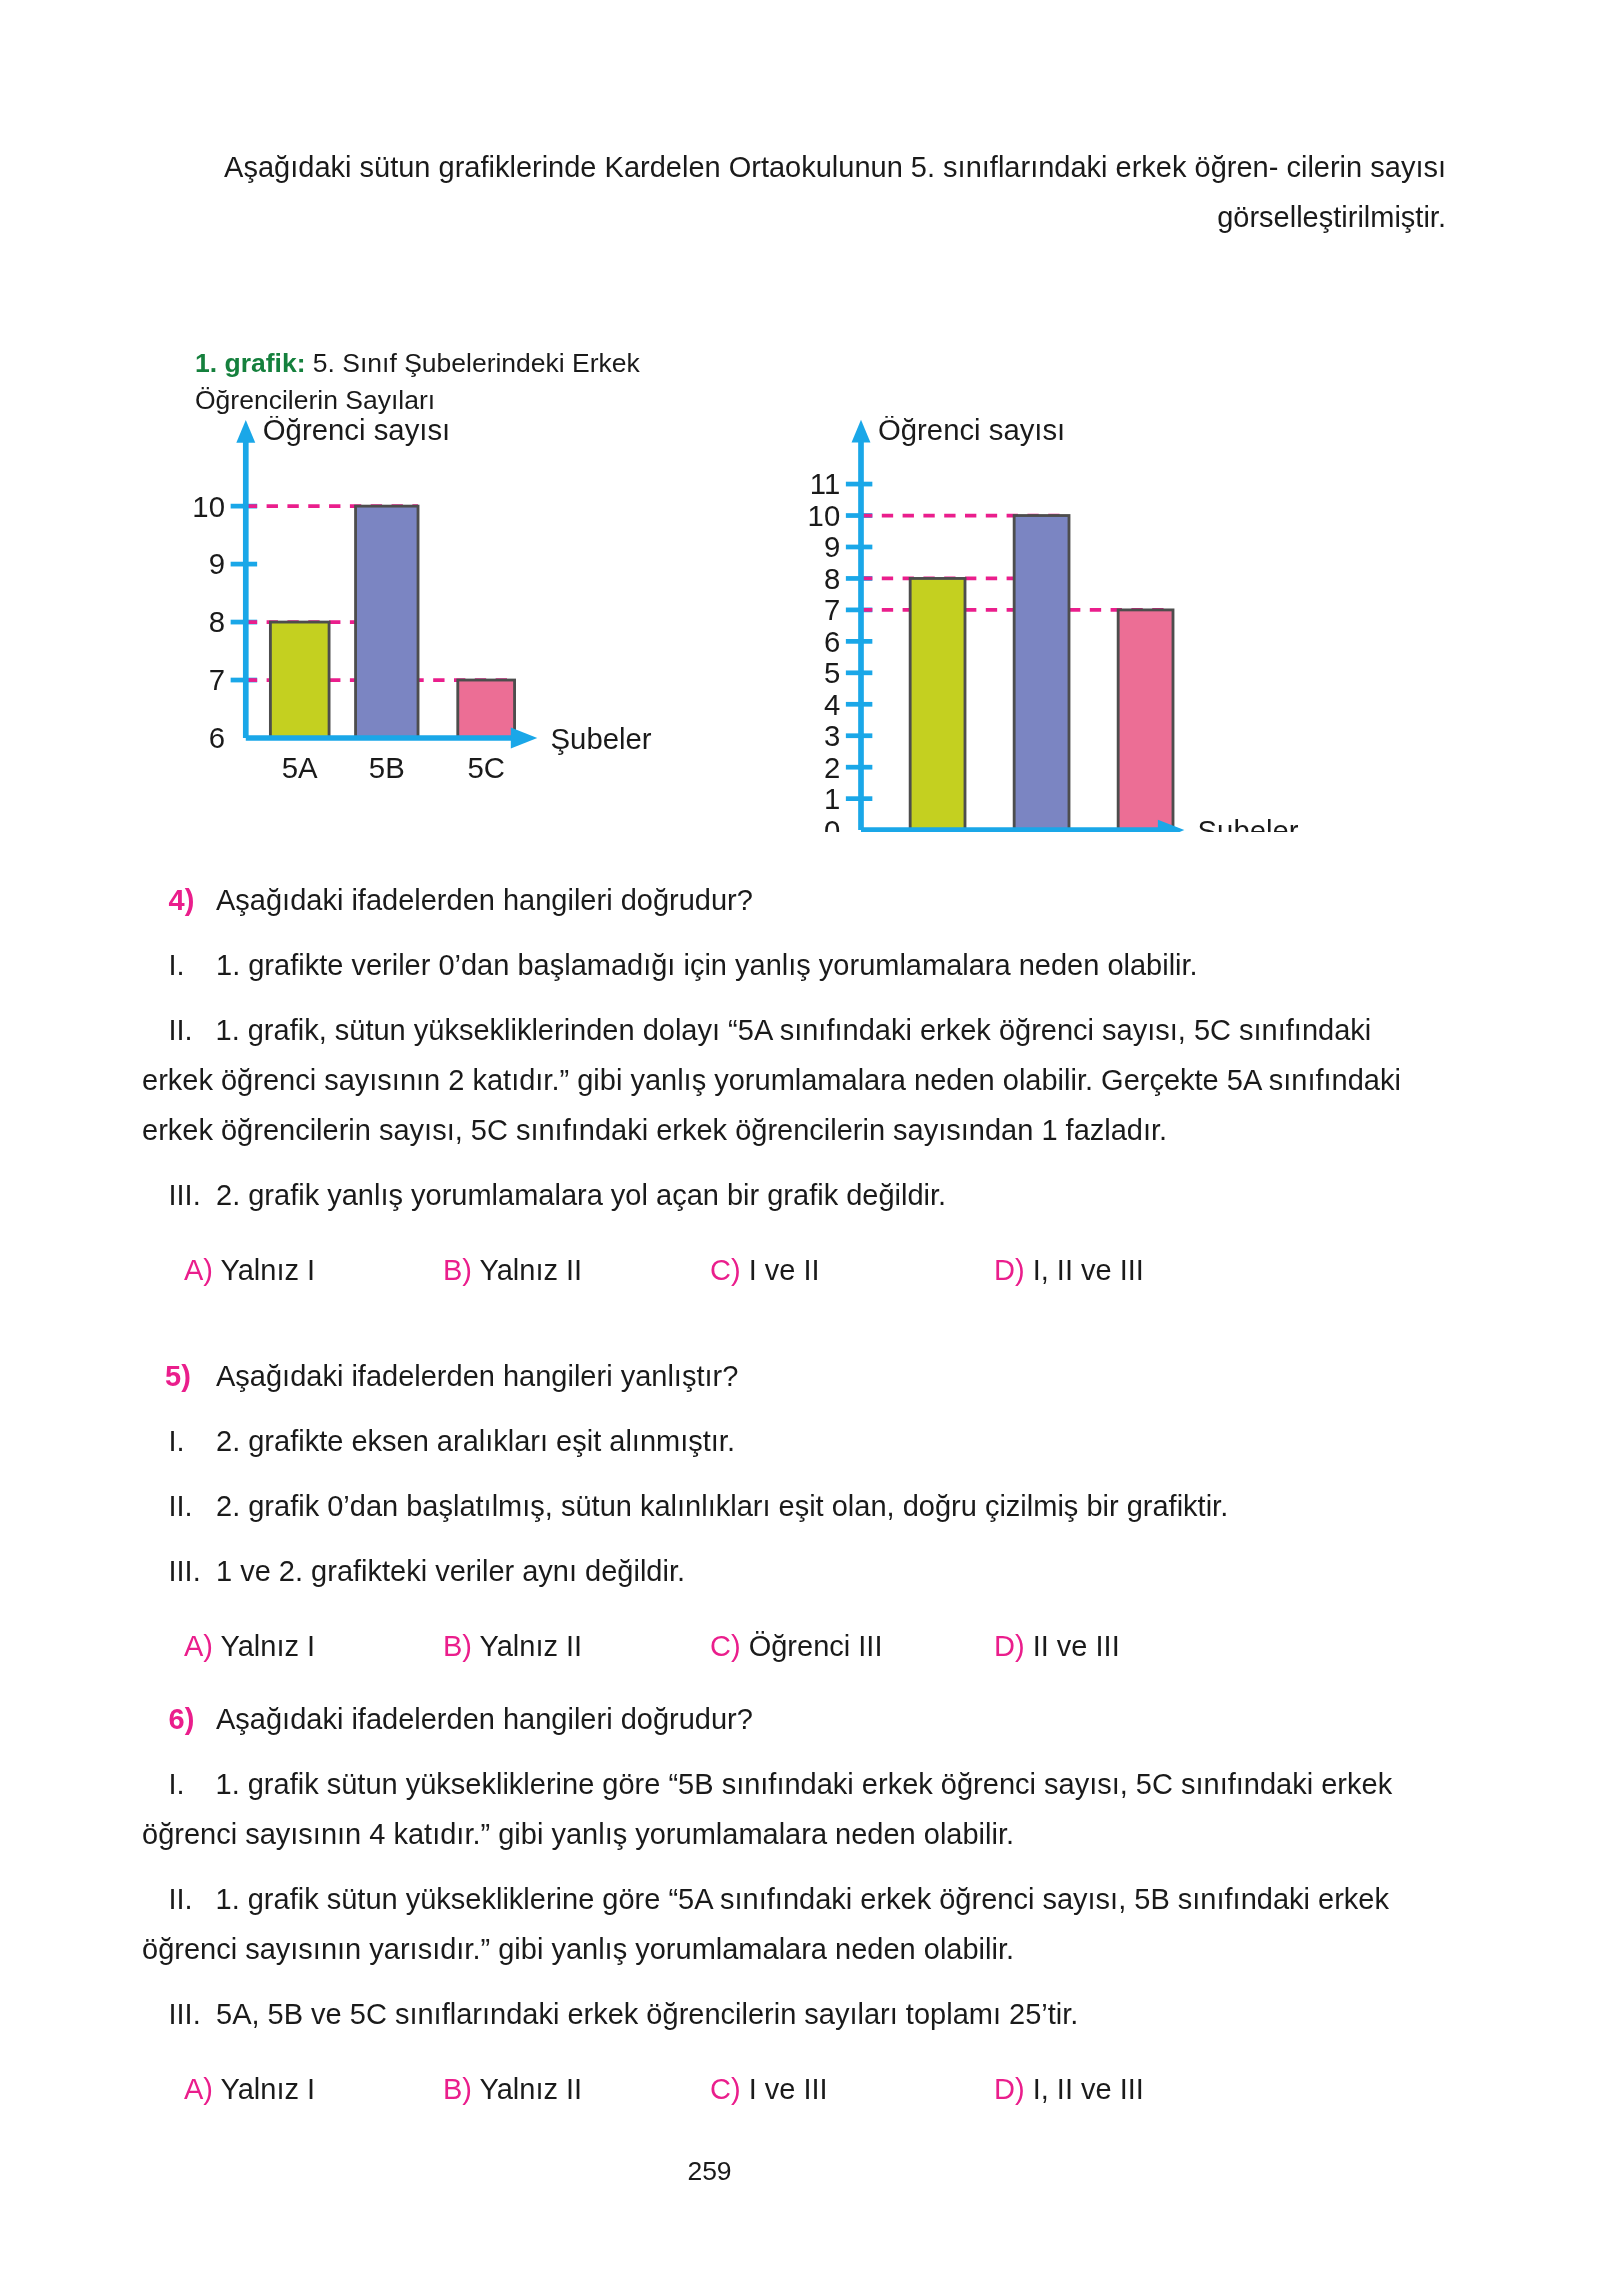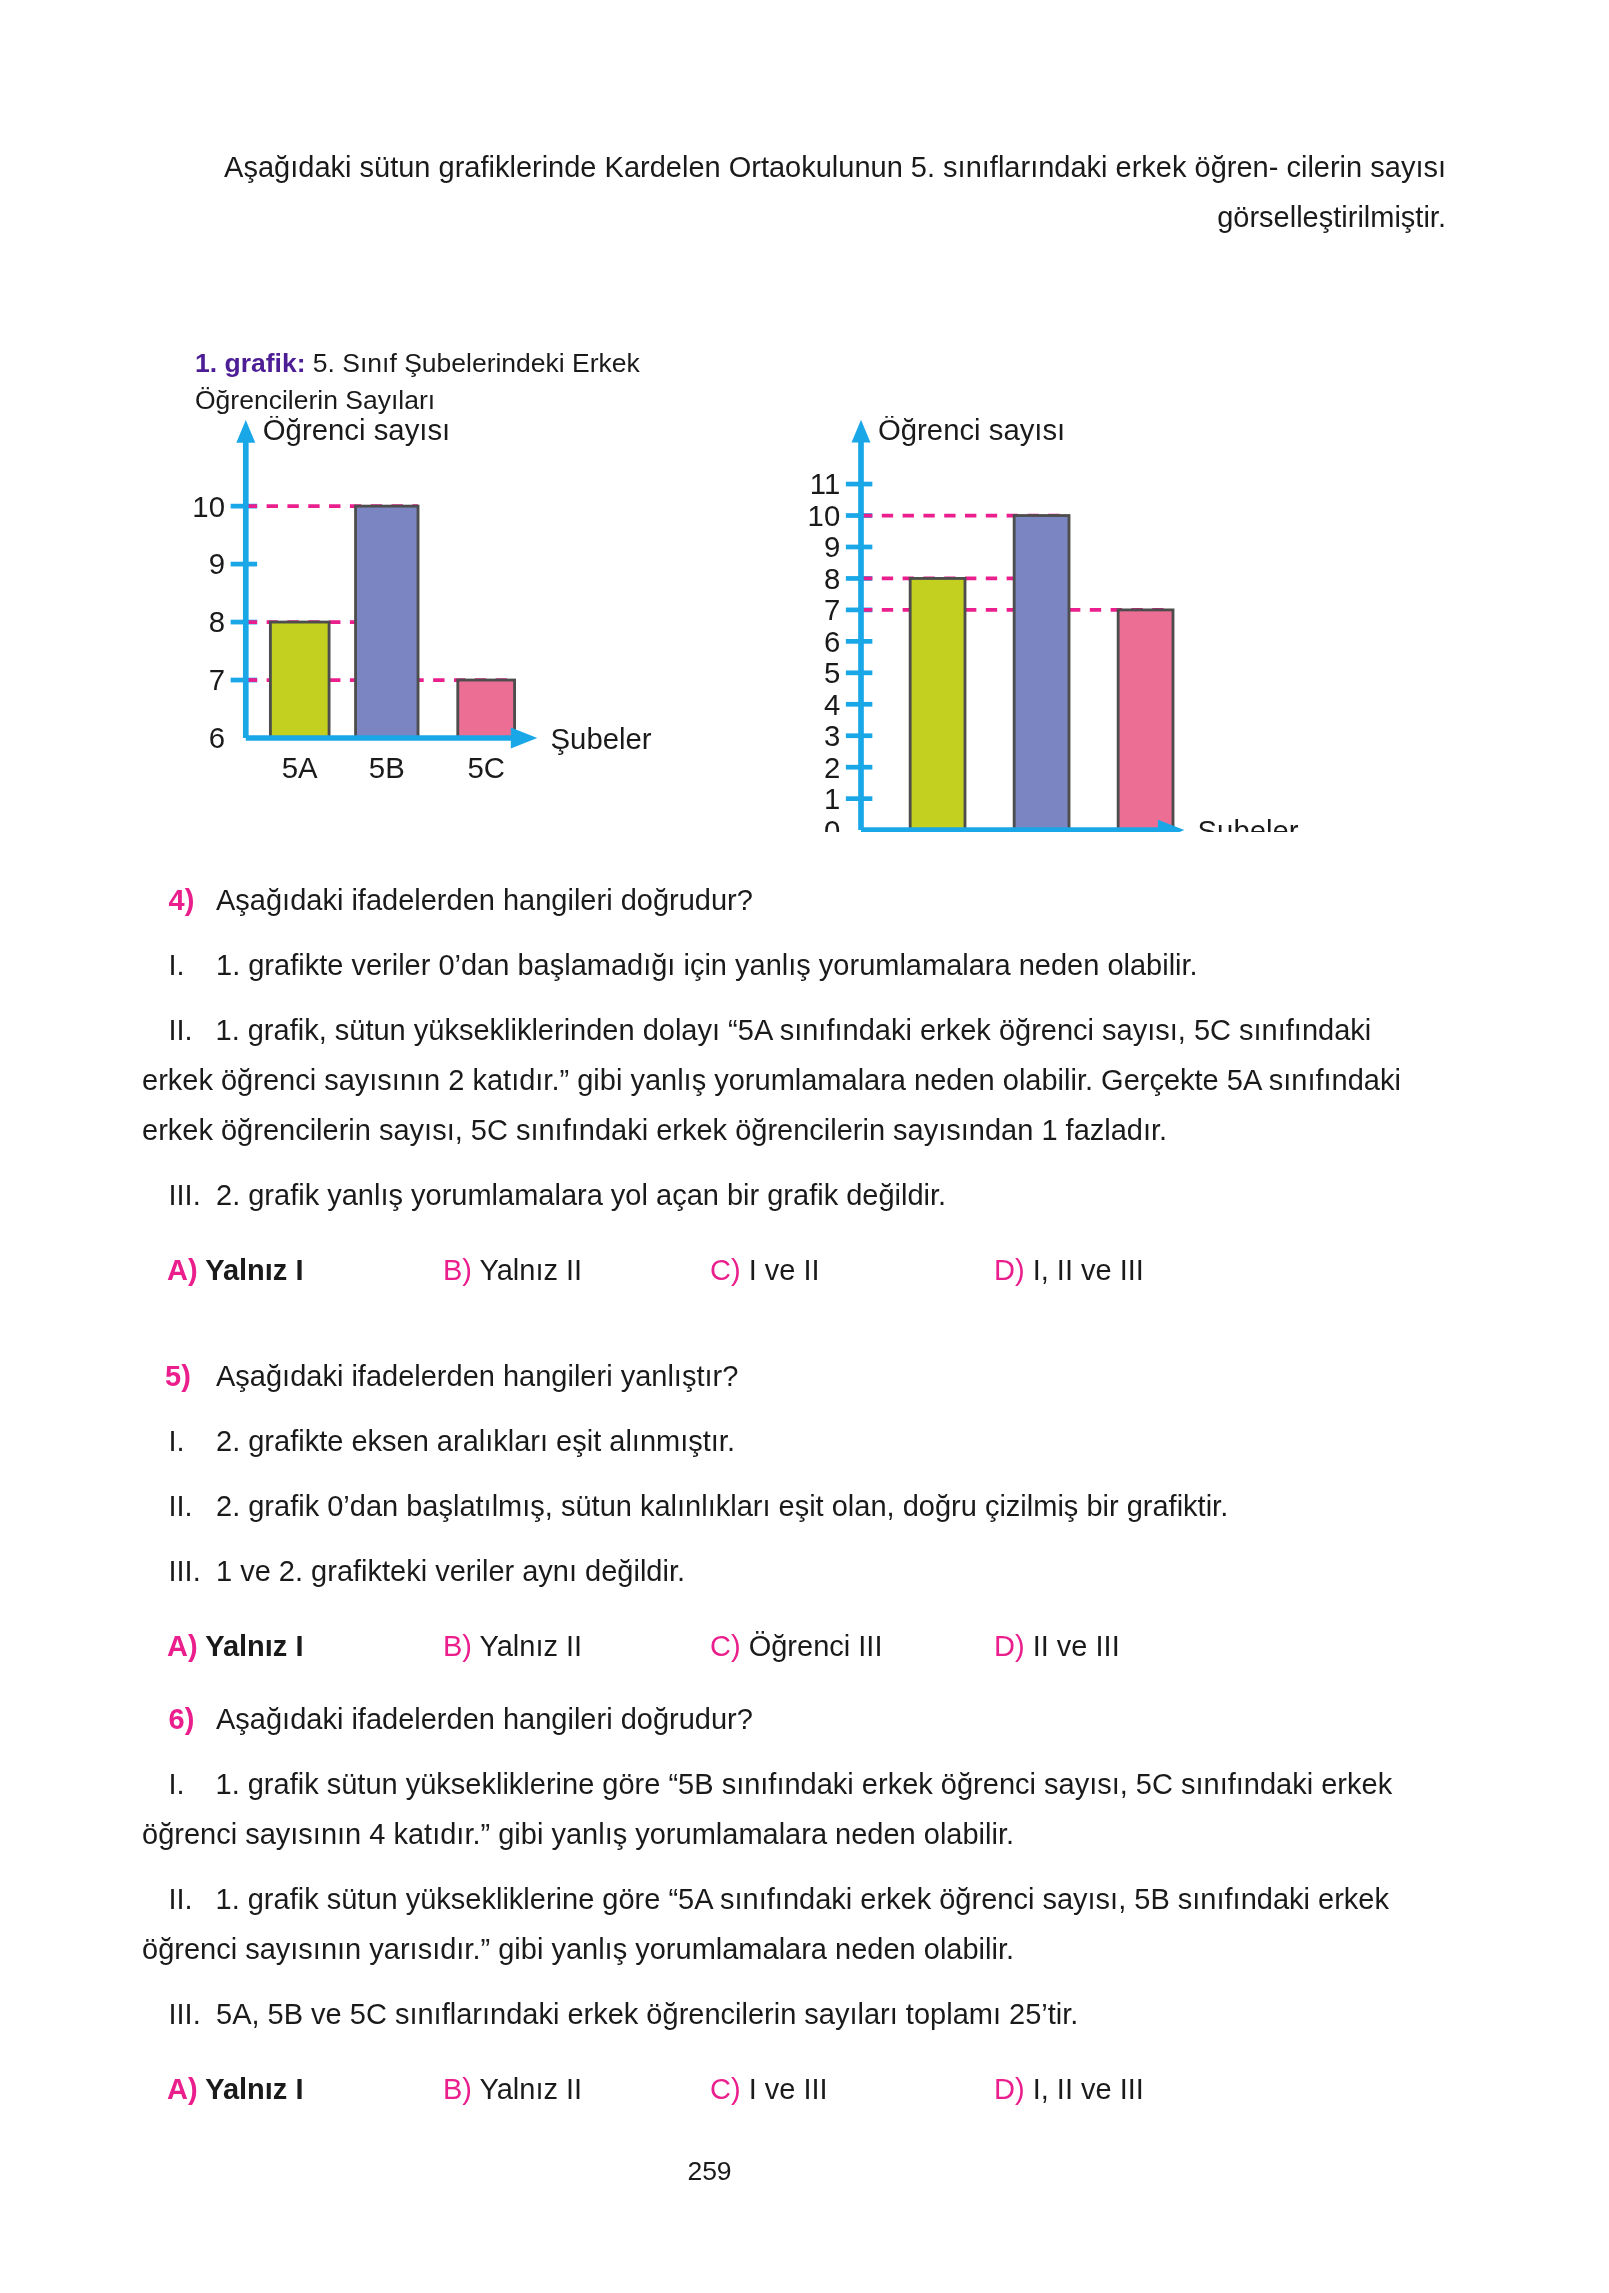--- a/index.html
+++ b/index.html
@@ -44,21 +44,21 @@
   }
 
   
   .chart-caption {
     position: absolute;
     font-size: 26.5px;
     line-height: 37px;
     width: 445px;
   }
   .chart-caption .lead {
-    color: #4c1d95;
+    color: #15803d;
     font-weight: bold;
   }
   #cap1 { left: 195px; top: 345px; }
   #cap2 { left: 810px; top: 345px; }
 
   
   .chart {
     position: absolute;
   }
   #chart1 { left: 189px; top: 416px; width: 530px; height: 379px; }
@@ -113,21 +113,21 @@
     margin-top: 24.6px;
     padding-left: 26.5px;
     height: 42px;
   }
   .option {
     position: absolute;
     white-space: nowrap;
     font-size: 29px;
   }
   .option .ltr { color: #ea1e8c; }
-  .opt-a { left: 25px; font-weight: bold; }
+  .opt-a { left: 42px; }
   .opt-b { left: 301px; }
   .opt-c { left: 568px; }
   .opt-d { left: 852px; }
 
   #q4 { top: 875px; }
   #q5 { top: 1351px; }
   #q6 { top: 1694px; }
 
   .page-num {
     position: absolute;

